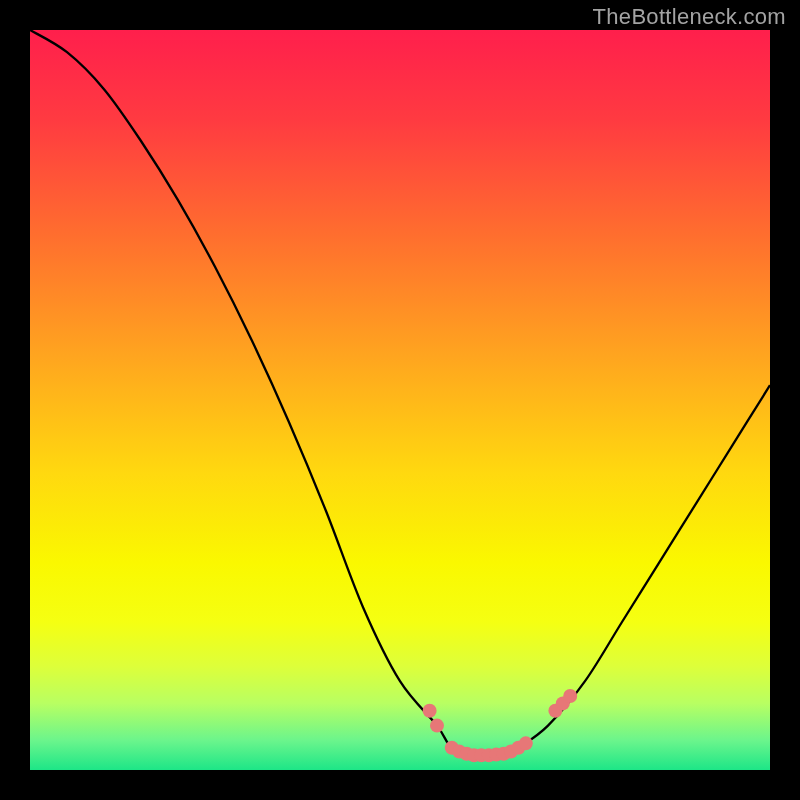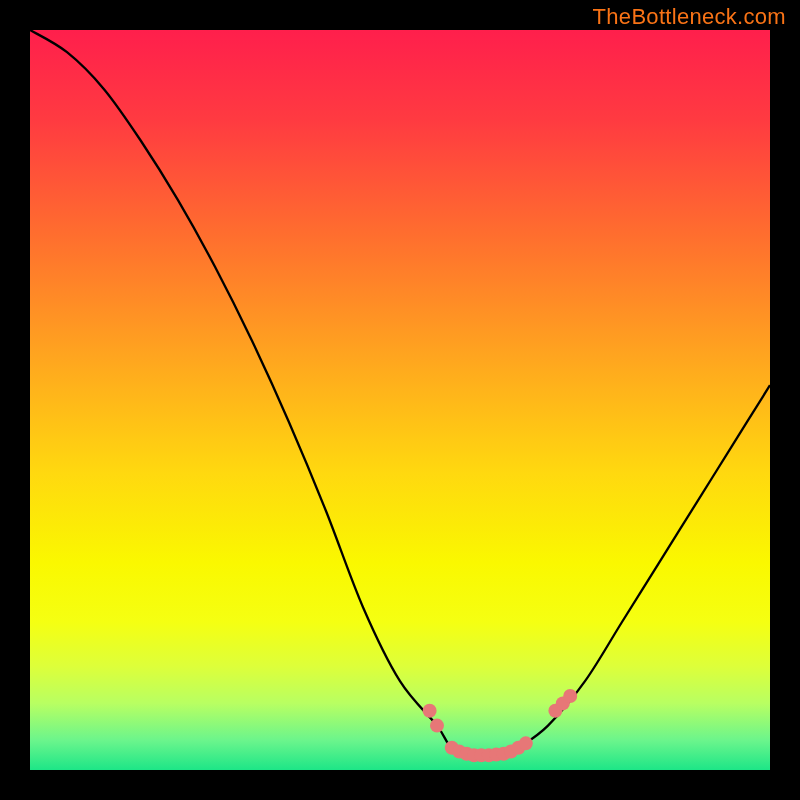--- a/index.html
+++ b/index.html
@@ -13,21 +13,21 @@
   .stage {
     position: relative;
     width: 800px;
     height: 800px;
     background: #000;
   }
   .watermark {
     position: absolute;
     top: 4px;
     right: 14px;
-    color: #f97316;
+    color: #a3a3a3;
     font-family: Arial, Helvetica, sans-serif;
     font-size: 22px;
     font-weight: 500;
     letter-spacing: 0.3px;
     user-select: none;
   }
   svg {
     position: absolute;
     top: 30px;
     left: 30px;

